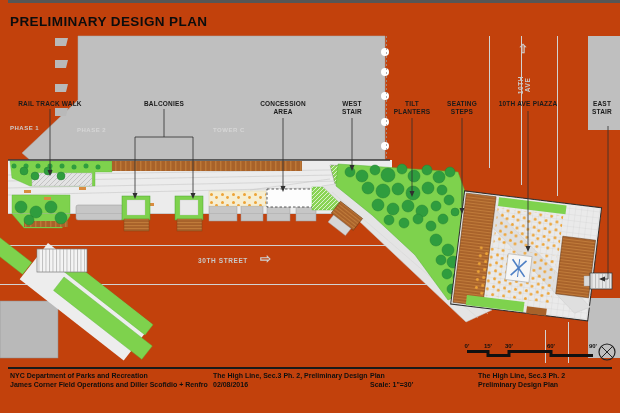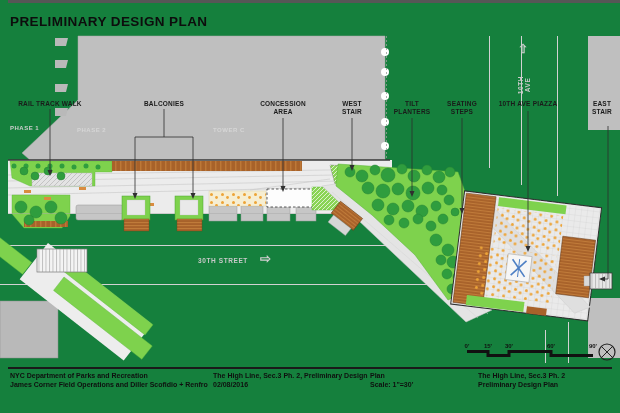--- a/index.html
+++ b/index.html
@@ -1,16 +1,16 @@
 <!DOCTYPE html>
 <html><head>
 <meta charset="utf-8">
 <style>
   html,body{margin:0;padding:0;background:#fff;}
-  #sheet{position:relative;width:620px;height:413px;background:#15803d;overflow:hidden;
+  #sheet{position:relative;width:620px;height:413px;background:#c2410c;overflow:hidden;
          font-family:"Liberation Sans",sans-serif;}
   #plan-svg{position:absolute;left:0;top:0;z-index:1;}
   .txt{position:absolute;z-index:3;color:#111;}
   #title{left:10px;top:14px;font-size:13.5px;font-weight:800;letter-spacing:.4px;color:#0d0d0d;}
   .callout{top:100px;transform:translateX(-50%);font-size:6.5px;font-weight:bold;
            line-height:8px;text-align:center;white-space:pre-line;letter-spacing:.2px;color:#1a1a1a;}
   .bldg-label{font-size:6px;font-weight:bold;letter-spacing:.5px;color:#d6d6d6;}
   .street-label{font-size:6.5px;font-weight:bold;letter-spacing:.6px;color:#c9c9c9;}
   .street-arrow{position:absolute;z-index:3;color:#cfcfcf;font-weight:bold;}
   .tick{top:343px;transform:translateX(-50%);font-size:6px;font-weight:bold;color:#111;}

